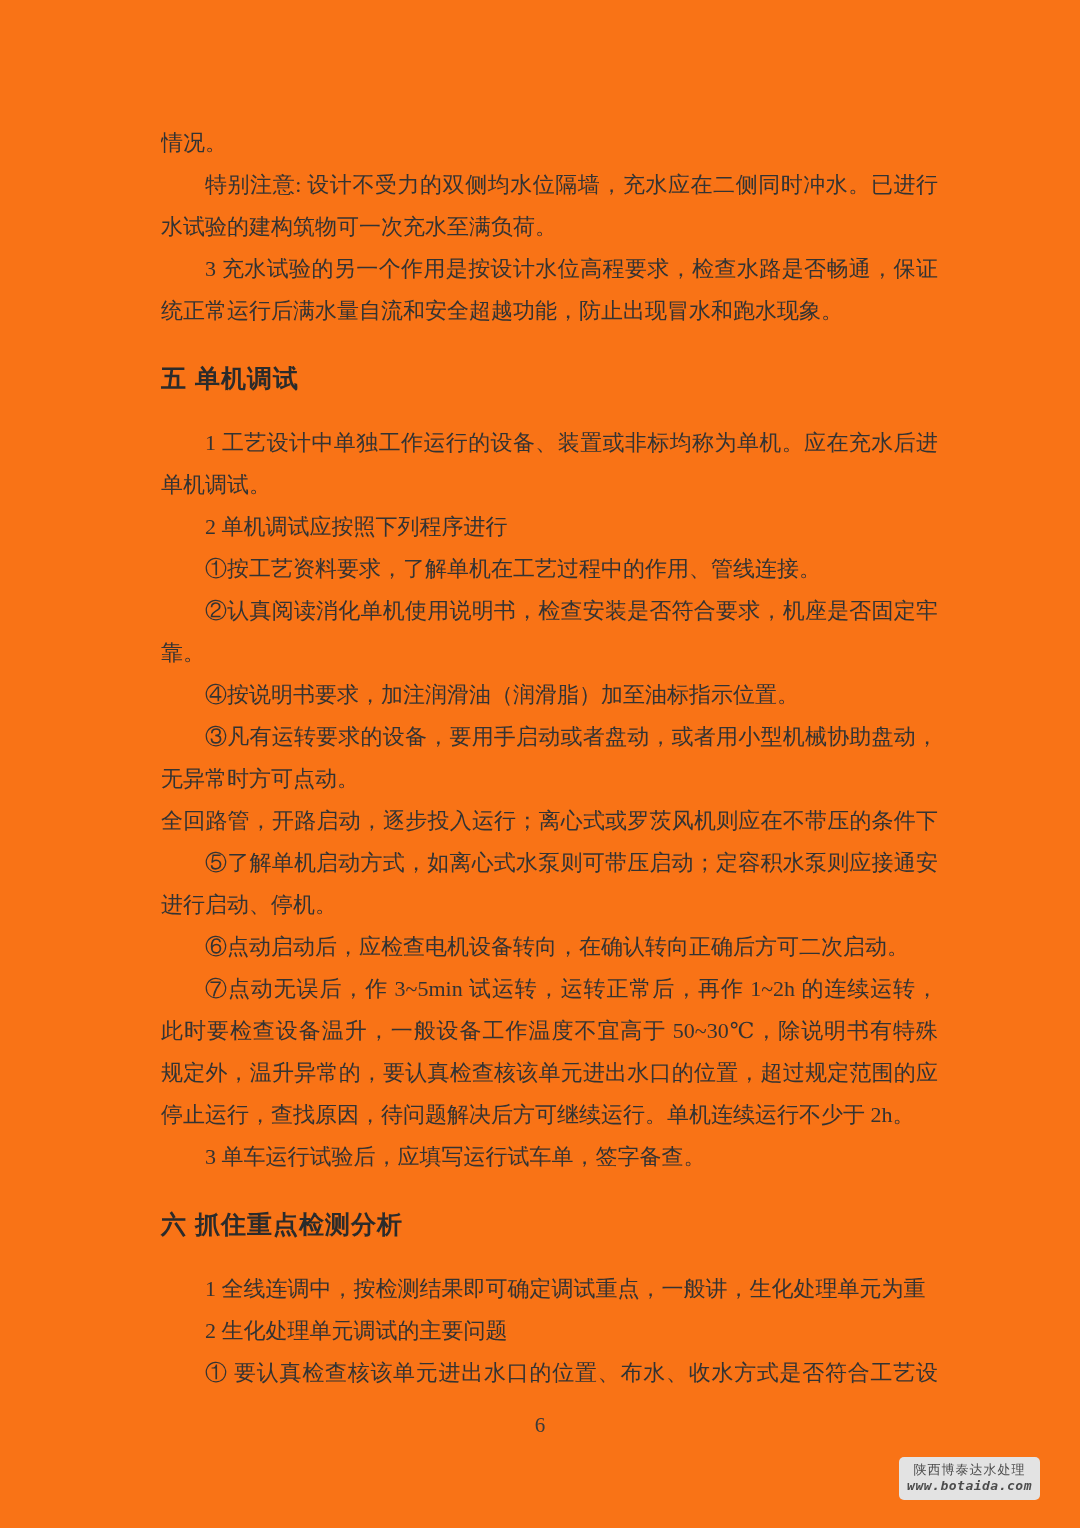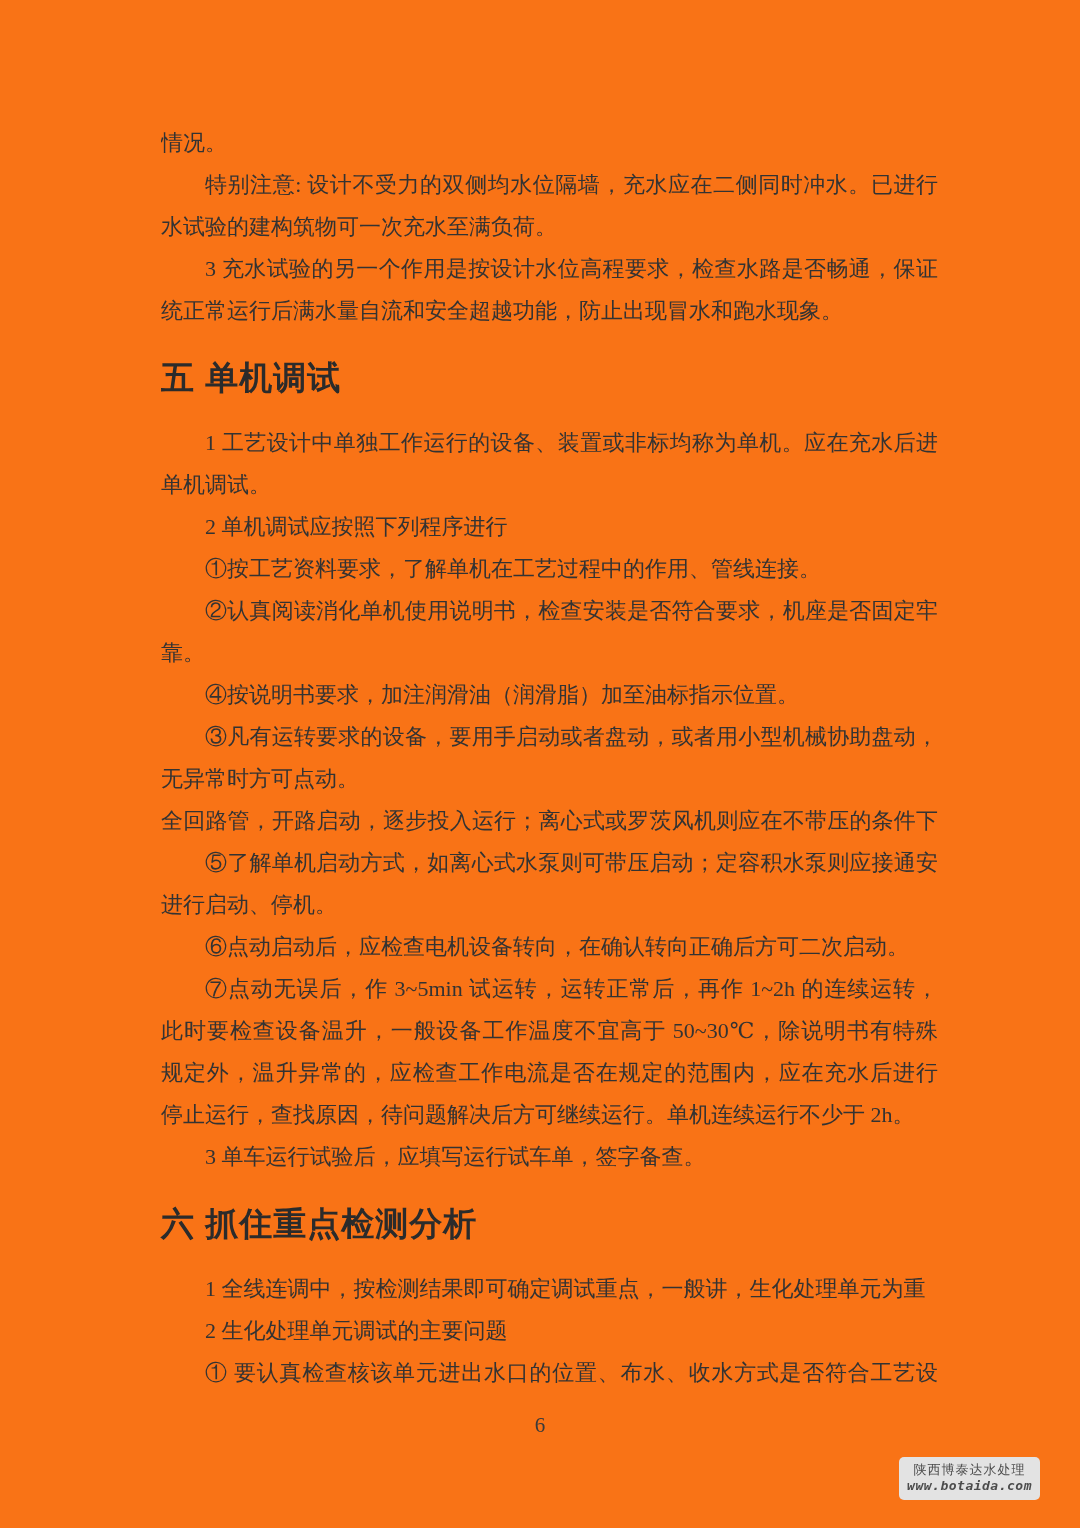--- a/index.html
+++ b/index.html
@@ -29,21 +29,21 @@
     text-justify: inter-ideograph;
   }
   .line.fill {
     text-align: justify;
     text-align-last: justify;
   }
   .line.indent { padding-left: 44px; }
   .heading {
     font-family: "Liberation Sans", "DejaVu Sans", sans-serif;
     font-weight: bold;
-    font-size: 33px;
+    font-size: 25px;
     line-height: 42px;
     height: 42px;
     margin: 25px 0 23px 0;
     color: #2b2b2b;
     letter-spacing: 1px;
   }
   .footer-num {
     position: absolute;
     left: 0;
     top: 1404px;
@@ -121,21 +121,21 @@
         <div class="line fill">全回路管，开路启动，逐步投入运行；离心式或罗茨风机则应在不带压的条件下</div>
         <div class="line indent fill">⑤了解单机启动方式，如离心式水泵则可带压启动；定容积水泵则应接通安</div>
         <div class="line">进行启动、停机。</div>
       </div>
       <div class="para">
         <div class="line indent">⑥点动启动后，应检查电机设备转向，在确认转向正确后方可二次启动。</div>
       </div>
       <div class="para">
         <div class="line indent fill">⑦点动无误后，作 3~5min 试运转，运转正常后，再作 1~2h 的连续运转，</div>
         <div class="line fill">此时要检查设备温升，一般设备工作温度不宜高于 50~30℃，除说明书有特殊</div>
-        <div class="line fill">规定外，温升异常的，应检查工作电流是否在规定的范围内，应在充水后进行</div>
+        <div class="line fill">规定外，温升异常的，要认真检查核该单元进出水口的位置，超过规定范围的应</div>
         <div class="line">停止运行，查找原因，待问题解决后方可继续运行。单机连续运行不少于 2h。</div>
       </div>
       <div class="para">
         <div class="line indent">3 单车运行试验后，应填写运行试车单，签字备查。</div>
       </div>
       <div class="heading">六 抓住重点检测分析</div>
       <div class="para">
         <div class="line indent">1 全线连调中，按检测结果即可确定调试重点，一般讲，生化处理单元为重点。</div>
       </div>
       <div class="para">

